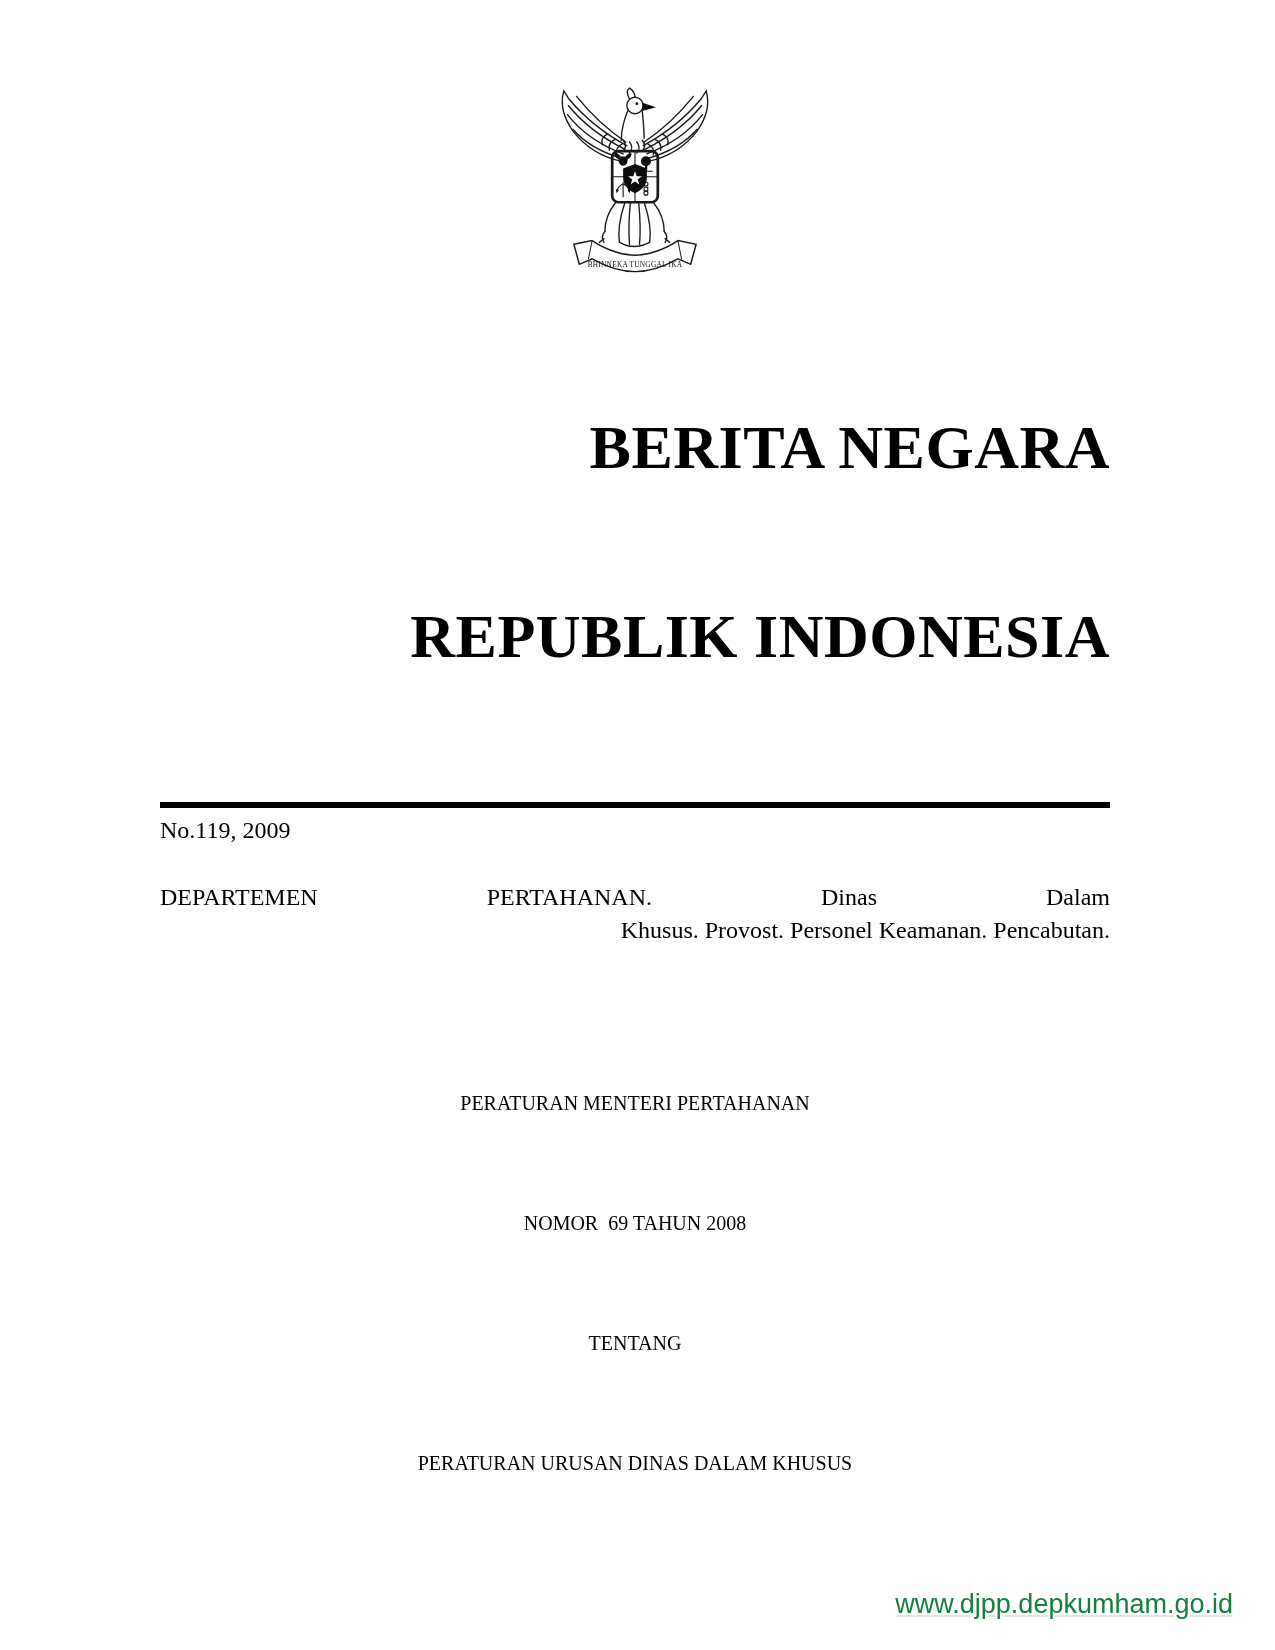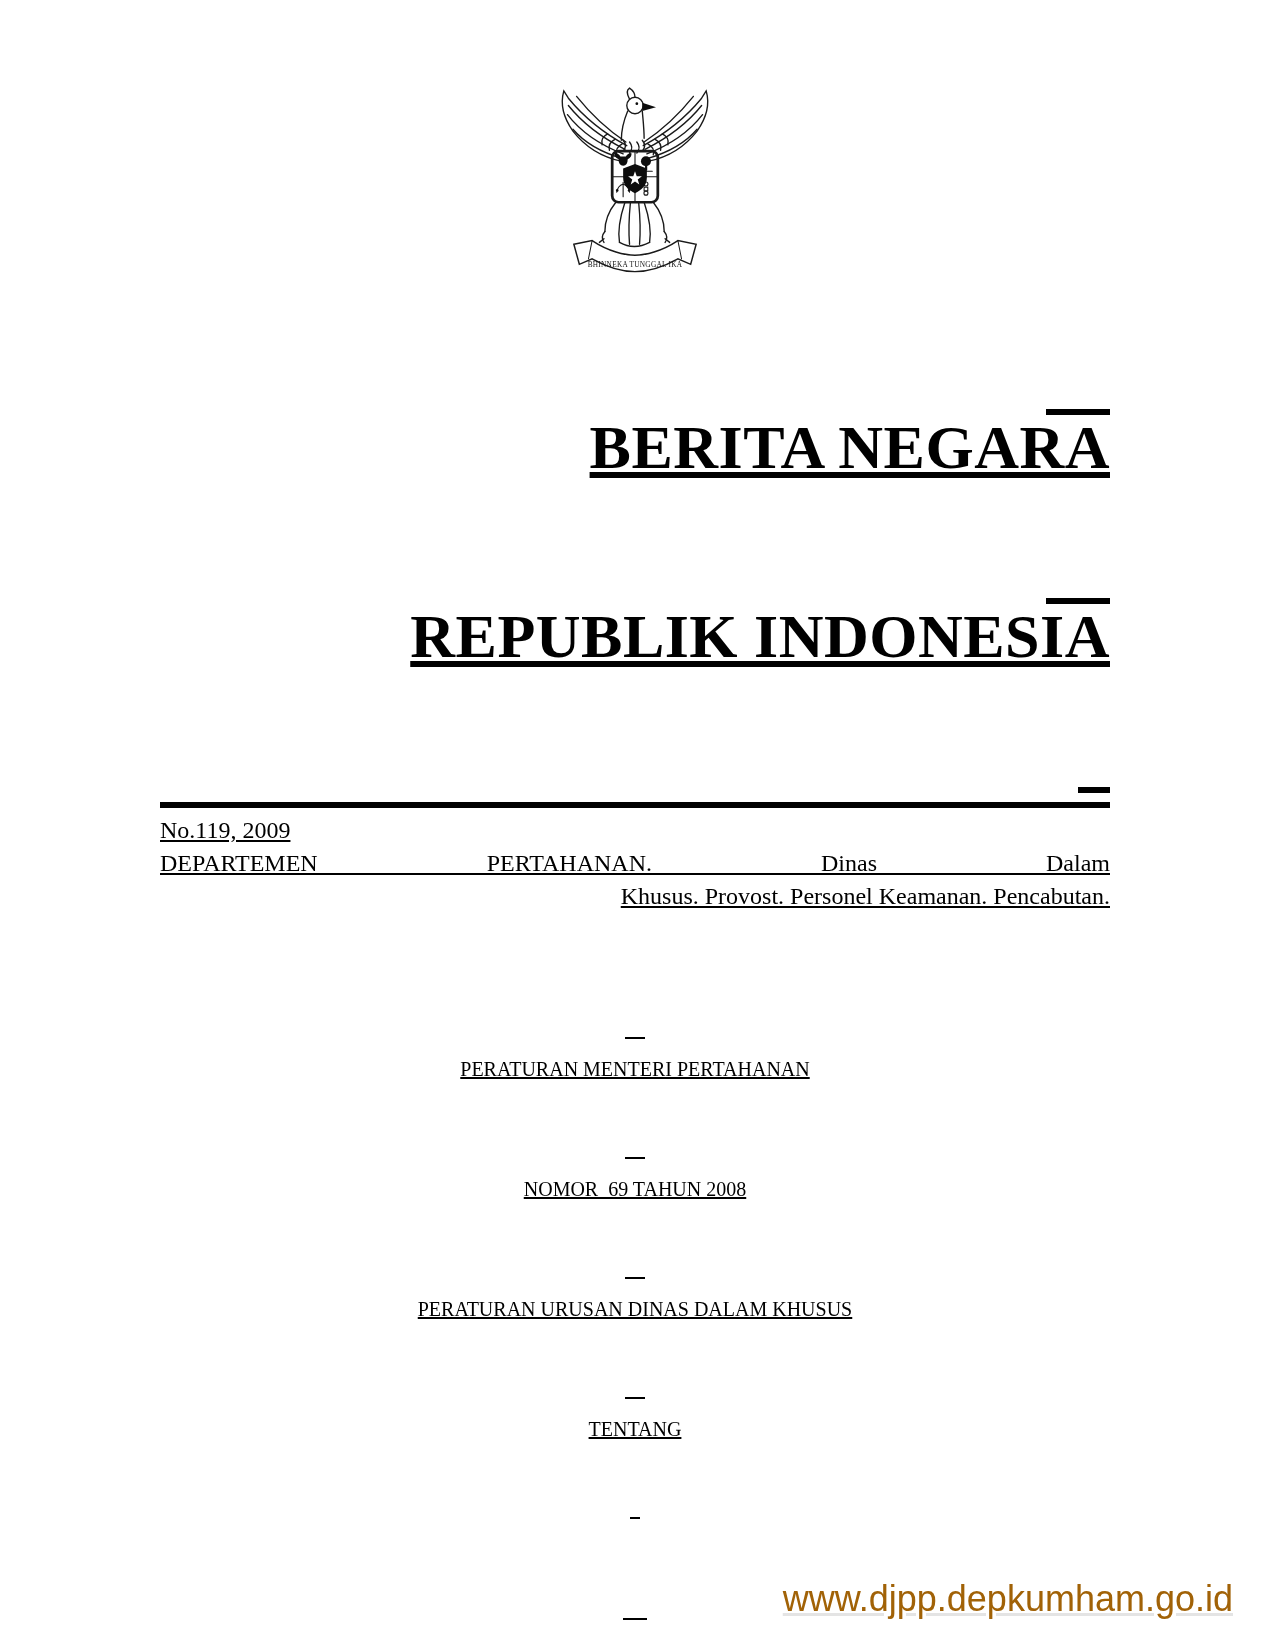--- a/index.html
+++ b/index.html
@@ -5,52 +5,51 @@
   html, body { margin: 0; padding: 0; background: #fff; }
   body {
     width: 1275px; height: 1650px; position: relative;
     font-family: "Liberation Serif", "DejaVu Serif", serif;
     color: #000;
   }
   .page {
     position: absolute; inset: 0;
     padding: 84px 165px 0 160px;
     box-sizing: border-box;
-    text-decoration: underline;
   }
   .emblem-wrap { text-align: center; height: 200px; }
   .emblem-wrap svg { width: 188px; height: 200px; }
 
   .gazette-title {
     text-align: right; font-weight: bold;
     font-size: 62px; line-height: 63px;
     margin-top: 6px; letter-spacing: 0.5px;
     white-space: pre-wrap;
   }
   .rule { height: 6px; background: #000; margin-top: 8px; }
 
   .masthead-row { display: flex; margin-top: 6px; font-size: 24px; line-height: 33px; flex-direction: column; }
   .gazette-number { width: 320px; flex: none; }
   .gazette-subject { flex: 1; }
-  .subject-line1 { text-align: justify; text-align-last: justify; }
+  .subject-line1 { text-align: justify; text-align-last: justify; margin-top: 34px; }
   .subject-line2 { text-align: right; }
 
   .reg-heading {
     margin-top: 56px; text-align: center;
     font-size: 20px; line-height: 40px; white-space: pre-wrap;
   }
   .invocation-block {
     margin-top: 12px; text-align: center;
     font-size: 24px; line-height: 45px; white-space: pre-wrap;
   }
 
   .watermark {
     position: absolute; right: 42px; bottom: 30px;
     font-family: "Liberation Sans", "DejaVu Sans", sans-serif;
-    font-size: 36px; color: #a16207;
+    font-size: 27px; color: #15803d;
     text-decoration: underline;
     text-decoration-color: #e4e4e4;
   }
 
   .emblem-stroke { fill: none; stroke: #1a1a1a; stroke-width: 1.5; stroke-linecap: round; }
   .emblem-fill { fill: #0d0d0d; stroke: none; }
 </style>
 </head>
 <body>
 
@@ -141,22 +140,22 @@
     <div class="gazette-number">No.119, 2009</div>
     <div class="gazette-subject">
       <div class="subject-line1">DEPARTEMEN PERTAHANAN. Dinas Dalam</div>
       <div class="subject-line2">Khusus. Provost. Personel Keamanan. Pencabutan.</div>
     </div>
   </div>
 
   <div class="reg-heading">
     <div>PERATURAN MENTERI PERTAHANAN</div>
     <div>NOMOR  69 TAHUN 2008</div>
+    <div>TENTANG</div>
     <div>PERATURAN URUSAN DINAS DALAM KHUSUS</div>
-    <div>TENTANG</div>
   </div>
 
   <div class="invocation-block">
     
     
   </div>
 
 </div>
 
 <div class="watermark">www.djpp.depkumham.go.id</div>

